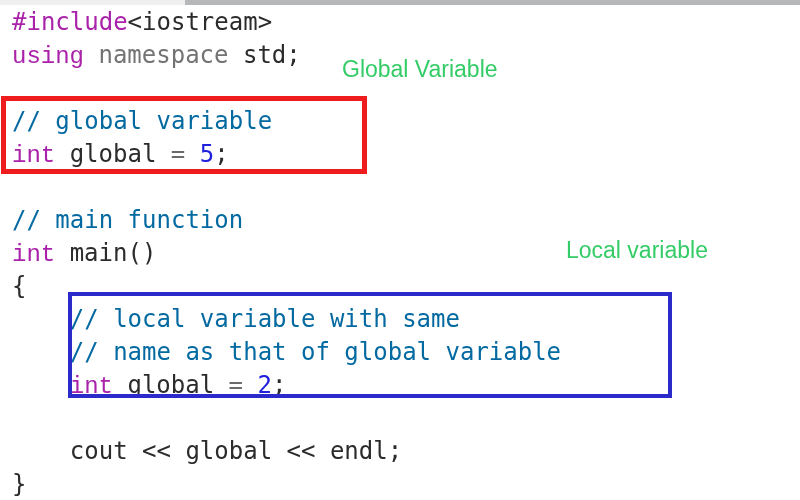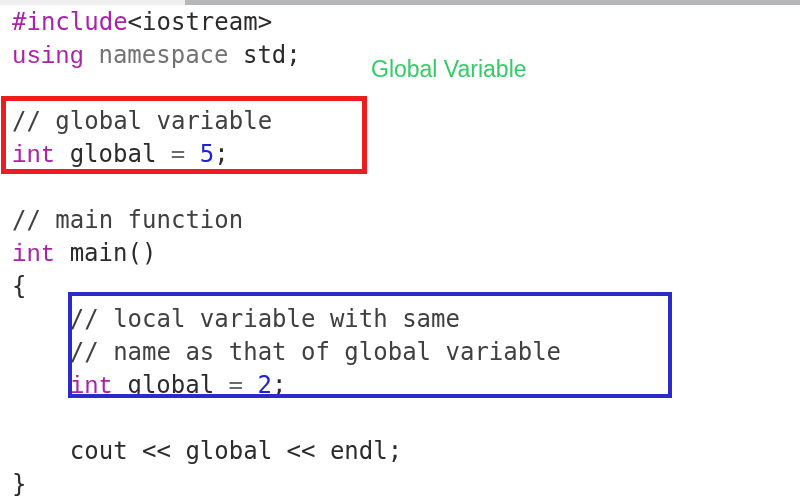--- a/index.html
+++ b/index.html
@@ -51,32 +51,31 @@
     height: 33px;
     white-space: pre;
   }
   .blank { height: 33px; }
 
   
   .tok-pre      { color: #aa22aa; }   
   .tok-kw       { color: #aa22aa; font-family: Liberation Mono, monospace; }   
   .tok-kw2      { color: #737373; }   
   .tok-plain    { color: #2b2b2b; }   
-  .tok-comment  { color: #404040; }   
+  .tok-comment  { color: #0369a1; }   
   .tok-num      { color: #2020dd; }   
   .tok-op       { color: #6b6b6b; }   
 
   
   .annot {
     position: absolute;
     font-family: "Liberation Sans", sans-serif;
     font-size: 23px;
     color: #33cc66;
     white-space: nowrap;
-    margin-left: 29px;
   }
   .annot-global { left: 342px; top: 56px; }
   .annot-local  { left: 566px; top: 237px; }
 
   
   .box {
     position: absolute;
     background: transparent;
     box-sizing: border-box;
   }
@@ -100,18 +99,19 @@
 
 <div id="screenshot">
 
   <div class="top-bar-left"></div>
   <div class="top-bar-right"></div>
 
   <div class="code" id="code-block"><div class="line"><span class="tok-pre">#include</span><span class="tok-plain">&lt;iostream&gt;</span></div><div class="line"><span class="tok-kw">using</span><span class="tok-plain"> </span><span class="tok-kw2">namespace</span><span class="tok-plain"> </span><span class="tok-plain">std;</span></div><div class="line blank"></div><div class="line"><span class="tok-comment">// global variable</span></div><div class="line"><span class="tok-kw">int</span><span class="tok-plain"> global </span><span class="tok-op">=</span><span class="tok-plain"> </span><span class="tok-num">5</span><span class="tok-plain">;</span></div><div class="line blank"></div><div class="line"><span class="tok-comment">// main function</span></div><div class="line"><span class="tok-kw">int</span><span class="tok-plain"> main()</span></div><div class="line"><span class="tok-plain">{</span></div><div class="line"><span class="tok-comment">    // local variable with same</span></div><div class="line"><span class="tok-comment">    // name as that of global variable</span></div><div class="line"><span class="tok-plain">    </span><span class="tok-kw">int</span><span class="tok-plain"> global </span><span class="tok-op">=</span><span class="tok-plain"> </span><span class="tok-num">2</span><span class="tok-plain">;</span></div><div class="line blank"></div><div class="line"><span class="tok-plain">    cout &lt;&lt; global &lt;&lt; endl;</span></div><div class="line"><span class="tok-plain">}</span></div></div>
 
   <div class="annot annot-global">Global Variable</div>
 
+  <div class="annot annot-local">Local variable</div>
 
   <div class="box box-red"></div>
 
   <div class="box box-blue"></div>
 
 </div>
 
 </body></html>

